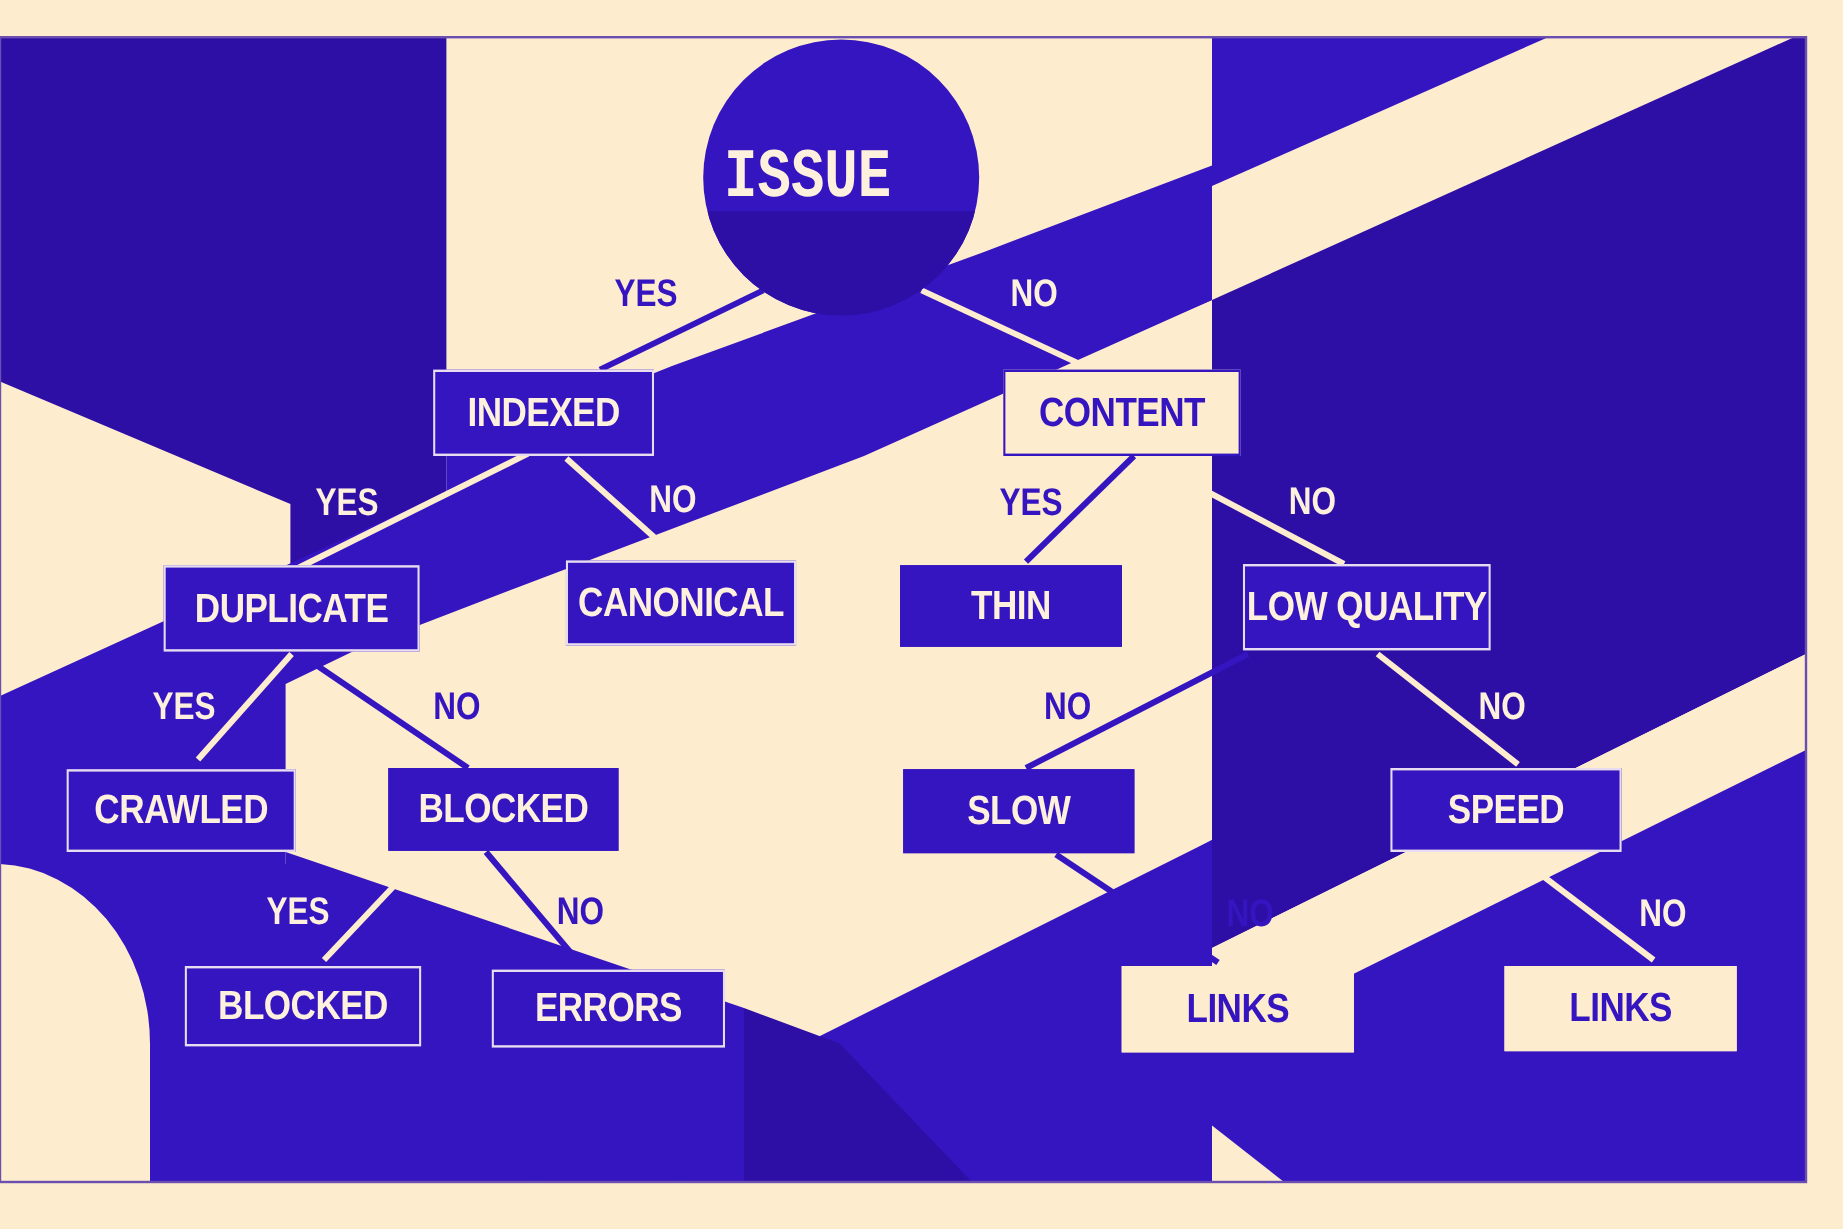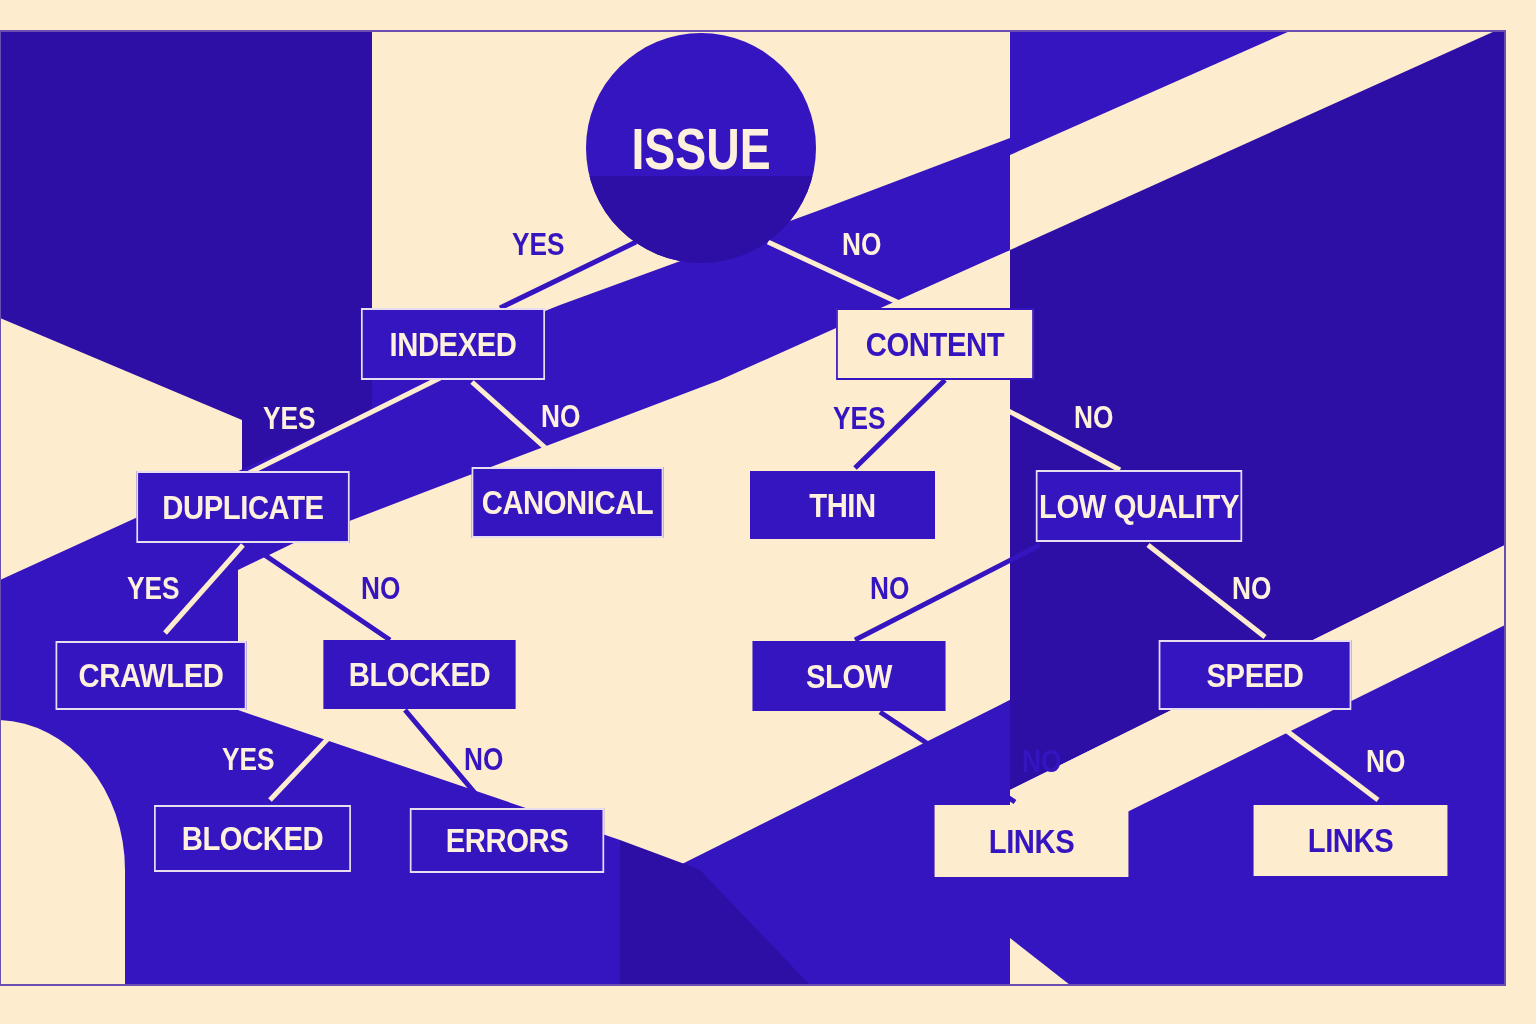--- a/index.html
+++ b/index.html
@@ -6,21 +6,21 @@
   body{width:1536px;height:1024px;background:#fdeccd;overflow:hidden;position:relative;font-family:"Liberation Sans","DejaVu Sans",sans-serif;}
   #stage{position:absolute;left:0;top:0;width:1536px;height:1024px;}
   svg{position:absolute;left:0;top:0;}
   .node{position:absolute;display:flex;align-items:center;justify-content:center;box-sizing:border-box;font-weight:700;font-size:34px;letter-spacing:-0.5px;transform:scaleX(0.86);transform-origin:center;}
   .node span{display:inline-block;}
   .node.dark{background:#3515c0;color:#fdf0dc;border:2px solid #e8dcf0;}
   .node.light{background:#fdeccd;color:#3515c0;border:2px solid #3515c0;}
   .lbl{position:absolute;font-weight:700;font-size:32px;transform:scaleX(0.82);transform-origin:left center;line-height:1;}
   .lbl.onlight{color:#3515c0;}
   .lbl.ondark{color:#fdf0dc;}
-  .root{position:absolute;left:586px;top:33px;width:230px;height:230px;border-radius:50%;background:#3515c0;display:flex;align-items:center;justify-content:center;overflow:hidden;}
+  .root{position:absolute;left:586px;top:33px;width:230px;height:230px;border-radius:50%;background:#3515c0;display:flex;align-items:center;justify-content:flex-start;overflow:hidden;font-family:Liberation Mono, monospace;}
   .root::after{content:"";position:absolute;left:0;right:0;bottom:0;height:38%;background:#2d0fa6;}
   .root span{position:relative;z-index:1;color:#fdf0dc;font-weight:700;font-size:58px;transform:scaleX(0.8);display:inline-block;}
 </style>
 </head>
 <body>
 
 <div id="stage">
 
   <svg width="1536" height="1024">
 

